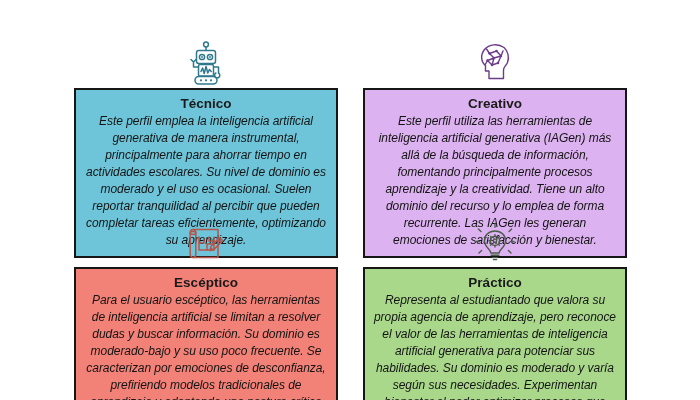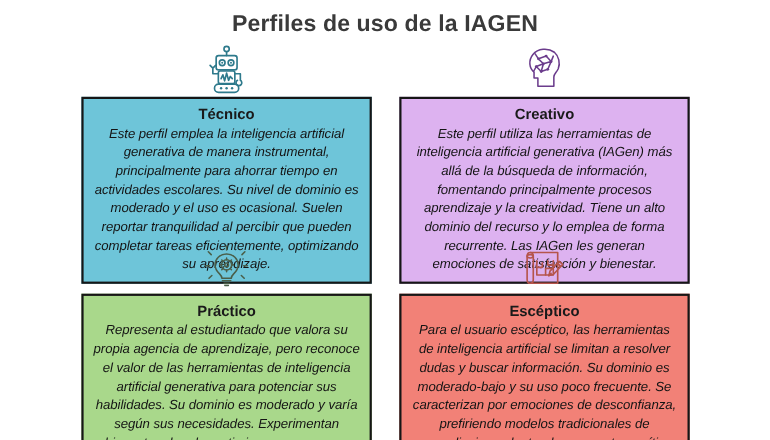--- a/index.html
+++ b/index.html
@@ -86,21 +86,20 @@
   .card-tecnico  { background: #6EC5D9; }
   .card-creativo { background: #DDB2F0; justify-content: flex-end; }
   .card-esceptico{ background: #F28177; }
   .card-practico { background: #A9D88B; }
 </style>
 </head>
 <body>
 
 <div class="page">
 
-  <div class="page-title">Perfiles de uso de la IAGEN</div>
 
   <div class="grid">
 
     <div class="cell">
       <div class="icon-wrap">
         <svg width="44" height="46" viewBox="0 0 44 46" fill="none" stroke="#2E7A8C" stroke-width="1.5" stroke-linecap="round" stroke-linejoin="round">
           <circle cx="22" cy="4.5" r="2.4"></circle>
           <line x1="22" y1="7" x2="22" y2="10.5"></line>
           <rect x="12.5" y="10.5" width="19" height="13" rx="2.2"></rect>
           <circle cx="18" cy="17" r="2.6"></circle>
@@ -138,20 +137,40 @@
           <circle cx="19" cy="25" r="1.25" fill="#6B3C8C" stroke="none"></circle>
           <path d="M16.5 13.5 L 23.5 11 M23.5 11 L 28 16 M28 16 L 21 18
                    M21 18 L 16.5 13.5 M21 18 L 14.5 20.5 M14.5 20.5 L 19 25
                    M19 25 L 25 23 M25 23 L 28 16 M19 25 L 21 18"></path>
           <path d="M13.5 9 L 16.5 13.5 M30 11 L 28 16 M12 25 L 14.5 20.5"></path>
         </svg>
       </div>
       <div class="card card-creativo">
         <div class="card-title">Creativo</div>
         <div class="card-body">Este perfil utiliza las herramientas de inteligencia artificial generativa (IAGen) más allá de la búsqueda de información, fomentando principalmente procesos aprendizaje y la creatividad. Tiene un alto dominio del recurso y lo emplea de forma recurrente. Las IAGen les generan emociones de satisfacción y bienestar.</div>
+      </div>
+    </div>
+
+    <div class="cell">
+      <div class="icon-wrap">
+        <svg width="44" height="44" viewBox="0 0 44 44" fill="none" stroke="#B5554C" stroke-width="1.5" stroke-linecap="round" stroke-linejoin="round">
+          <path d="M9 8.5 C 7.2 8.5 6.2 10 6.2 12 L 6.2 33 C 6.2 35 7.2 36.5 9 36.5
+                   C 10.8 36.5 11.8 35 11.8 33 L 11.8 12 C 11.8 10 10.8 8.5 9 8.5 Z"></path>
+          <ellipse cx="9" cy="12" rx="2.8" ry="1.5"></ellipse>
+          <path d="M9 8.5 L 34 8.5 L 34 36.5 L 9 36.5"></path>
+          <path d="M15 16 L 15 29 L 30 29 L 30 16"></path>
+          <path d="M15 22 L 20 22 L 20 18 M23 29 L 23 23 L 30 23 M25 16 L 25 20 L 30 20"></path>
+          <path d="M27 25.5 L 35.5 16.5 L 38.5 19.5 L 30 28.5 L 26 29.5 Z"></path>
+          <path d="M33.8 18.2 L 36.8 21.2"></path>
+          <path d="M26 29.5 L 28 27.5"></path>
+        </svg>
+      </div>
+      <div class="card card-esceptico">
+        <div class="card-title">Escéptico</div>
+        <div class="card-body">Para el usuario escéptico, las herramientas de inteligencia artificial se limitan a resolver dudas y buscar información. Su dominio es moderado-bajo y su uso poco frecuente. Se caracterizan por emociones de desconfianza, prefiriendo modelos tradicionales de aprendizaje y adoptando una postura crítica hacia la información generada por la IA.</div>
       </div>
     </div>
 
     <div class="cell">
       <div class="icon-wrap">
         <svg width="44" height="44" viewBox="0 0 44 44" fill="none" stroke="#4A5F4A" stroke-width="1.4" stroke-linecap="round" stroke-linejoin="round">
           <path d="M22 10 C 15.8 10 11.5 14.3 11.5 19.8 C 11.5 23.5 13.6 26 15.6 28
                    C 17 29.4 17.6 30.6 17.8 32 L 26.2 32
                    C 26.4 30.6 27 29.4 28.4 28 C 30.4 26 32.5 23.5 32.5 19.8
                    C 32.5 14.3 28.2 10 22 10 Z"></path>
@@ -168,34 +187,14 @@
                    M6.6 20.5 L 3 20.5 M37.4 20.5 L 41 20.5
                    M8.6 29.5 L 6 32 M35.4 29.5 L 38 32"></path>
         </svg>
       </div>
       <div class="card card-practico">
         <div class="card-title">Práctico</div>
         <div class="card-body">Representa al estudiantado que valora su propia agencia de aprendizaje, pero reconoce el valor de las herramientas de inteligencia artificial generativa para potenciar sus habilidades. Su dominio es moderado y varía según sus necesidades. Experimentan bienestar al poder optimizar procesos que reflejan su esencia como estudiantes.</div>
       </div>
     </div>
 
-    <div class="cell">
-      <div class="icon-wrap">
-        <svg width="44" height="44" viewBox="0 0 44 44" fill="none" stroke="#B5554C" stroke-width="1.5" stroke-linecap="round" stroke-linejoin="round">
-          <path d="M9 8.5 C 7.2 8.5 6.2 10 6.2 12 L 6.2 33 C 6.2 35 7.2 36.5 9 36.5
-                   C 10.8 36.5 11.8 35 11.8 33 L 11.8 12 C 11.8 10 10.8 8.5 9 8.5 Z"></path>
-          <ellipse cx="9" cy="12" rx="2.8" ry="1.5"></ellipse>
-          <path d="M9 8.5 L 34 8.5 L 34 36.5 L 9 36.5"></path>
-          <path d="M15 16 L 15 29 L 30 29 L 30 16"></path>
-          <path d="M15 22 L 20 22 L 20 18 M23 29 L 23 23 L 30 23 M25 16 L 25 20 L 30 20"></path>
-          <path d="M27 25.5 L 35.5 16.5 L 38.5 19.5 L 30 28.5 L 26 29.5 Z"></path>
-          <path d="M33.8 18.2 L 36.8 21.2"></path>
-          <path d="M26 29.5 L 28 27.5"></path>
-        </svg>
-      </div>
-      <div class="card card-esceptico">
-        <div class="card-title">Escéptico</div>
-        <div class="card-body">Para el usuario escéptico, las herramientas de inteligencia artificial se limitan a resolver dudas y buscar información. Su dominio es moderado-bajo y su uso poco frecuente. Se caracterizan por emociones de desconfianza, prefiriendo modelos tradicionales de aprendizaje y adoptando una postura crítica hacia la información generada por la IA.</div>
-      </div>
-    </div>
-
   </div>
 </div>
 
 </body></html>

